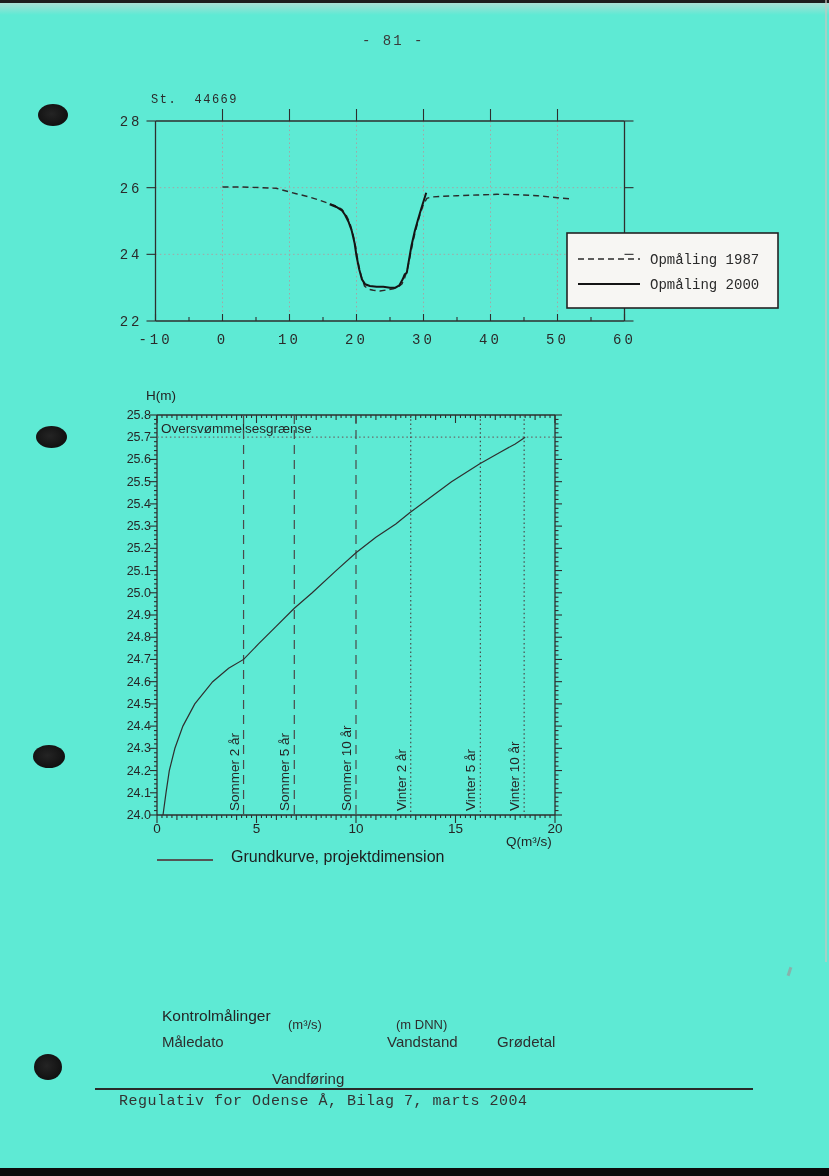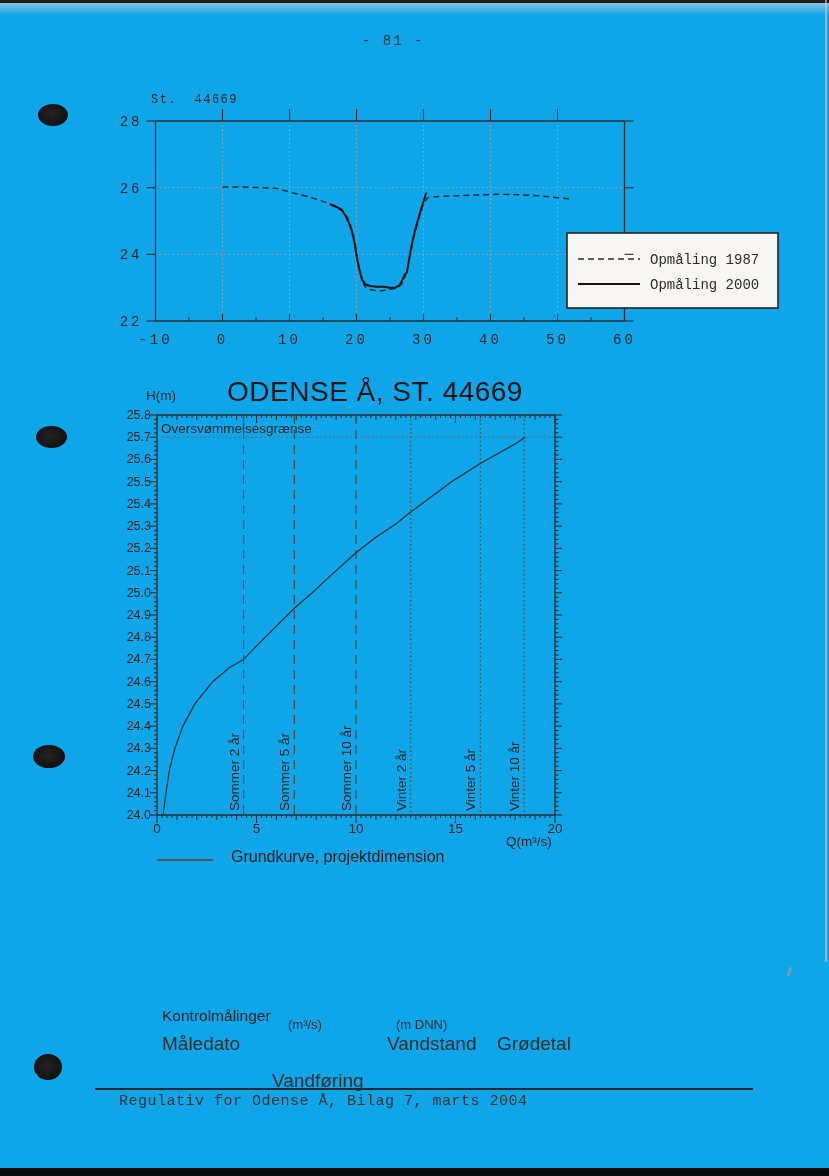--- a/index.html
+++ b/index.html
@@ -1,18 +1,18 @@
 <!DOCTYPE html>
 <html><head>
 <meta charset="utf-8">
 <style>
   html,body { margin:0; padding:0; background:#888; }
   #page {
     position:relative; width:829px; height:1176px; margin:0 auto;
-    background:#0ea5e9; overflow:hidden;
+    background:#5eead4; overflow:hidden;
     font-family:"Liberation Sans","DejaVu Sans",sans-serif; color:#242424;
   }
   .abs { position:absolute; }
   .mono { font-family:"Liberation Mono","DejaVu Sans Mono",monospace; }
   .sans { font-family:"Liberation Sans","DejaVu Sans",sans-serif; }
 
   #top-edge   { left:0; top:0; width:829px; height:3px; background:#1d1d1d; }
   #top-shade  { left:0; top:3px; width:829px; height:12px;
                 background:linear-gradient(#d9d8d4,rgba(245,244,241,0)); opacity:.6; }
   #bottom-bar { left:0; top:1168px; width:829px; height:8px; background:#0c0c0c; }
@@ -34,21 +34,21 @@
   #chart2-title { left:175px; top:376px; width:400px; text-align:center;
                   font-size:28px; letter-spacing:.5px; color:#161616; }
   #h-axis-label { left:146px; top:388px; font-size:13.5px; }
   #q-axis-label { left:506px; top:834px; font-size:13.5px; }
 
   #legend2-line  { left:157px; top:859px; width:56px; height:0;
                    border-top:2px solid #555; }
   #legend2-label { left:231px; top:848px; font-size:16px; color:#1e1e1e; }
 
   #kontrol-heading { left:162px; top:1007px; font-size:15.5px; color:#252525; }
-  .col-label { top:1033px; font-size:19px; color:#2e2e2e; }
+  .col-label { top:1033px; font-size:15px; color:#2e2e2e; }
   .col-unit  { top:1017px; font-size:13px;  color:#2e2e2e; }
   #col-0 { left:162px; } #col-1 { left:272px;margin-top:37px; } #col-2 { left:387px; } #col-3 { left:497px; }
   #unit-1 { left:288px; } #unit-2 { left:396px; }
 
   #footer-rule { left:95px; top:1088px; width:658px; height:2px; background:#2a2a2a; }
   #footer-text { left:99px; top:1093px; font-size:15px; letter-spacing:.5px; color:#333;margin-left:20px; }
 
   svg#charts { position:absolute; left:0; top:0; }
   .ax    { stroke:#2e2e2e; stroke-width:1.3; }
   .tick  { stroke:#2e2e2e; stroke-width:1.1; }
@@ -535,21 +535,20 @@
         <line x1="410.725" y1="415" x2="410.725" y2="815" class="evt"></line>
         <text x="405.725" y="811" class="t-sans-md" text-anchor="start" transform="rotate(-90 405.725 811)">Vinter 2 år</text>
         <line x1="480.375" y1="415" x2="480.375" y2="815" class="evt"></line>
         <text x="475.375" y="811" class="t-sans-md" text-anchor="start" transform="rotate(-90 475.375 811)">Vinter 5 år</text>
         <line x1="524.155" y1="415" x2="524.155" y2="815" class="evt"></line>
         <text x="519.155" y="811" class="t-sans-md" text-anchor="start" transform="rotate(-90 519.155 811)">Vinter 10 år</text>
         <polyline points="163.0,815.0 166.0,792.8 169.3,770.6 174.9,748.3 182.9,726.1 194.8,703.9 212.7,681.7 228.6,668.3 243.6,659.4 258.5,643.9 276.4,626.1 294.3,608.3 312.2,592.8 336.1,570.6 356.0,552.8 375.9,537.2 395.8,523.9 409.7,512.8 427.6,499.4 451.5,481.7 479.4,463.9 499.3,452.8 515.2,443.9 525.2,437.2" class="curve"></polyline>
       </g>
     </svg>
 
-  <div id="chart2-title" class="abs sans">ODENSE Å, ST. 44669</div>
   <div id="h-axis-label" class="abs sans">H(m)</div>
   <div id="q-axis-label" class="abs sans">Q(m³/s)</div>
 
   <div id="legend2-line" class="abs"></div>
   <div id="legend2-label" class="abs sans">Grundkurve, projektdimension</div>
 
   <div id="kontrol-heading" class="abs sans">Kontrolmålinger</div>
   <div id="col-0" class="abs sans col-label">Måledato</div>
   <div id="col-1" class="abs sans col-label">Vandføring</div>
   <div id="unit-1" class="abs sans col-unit">(m³/s)</div>

